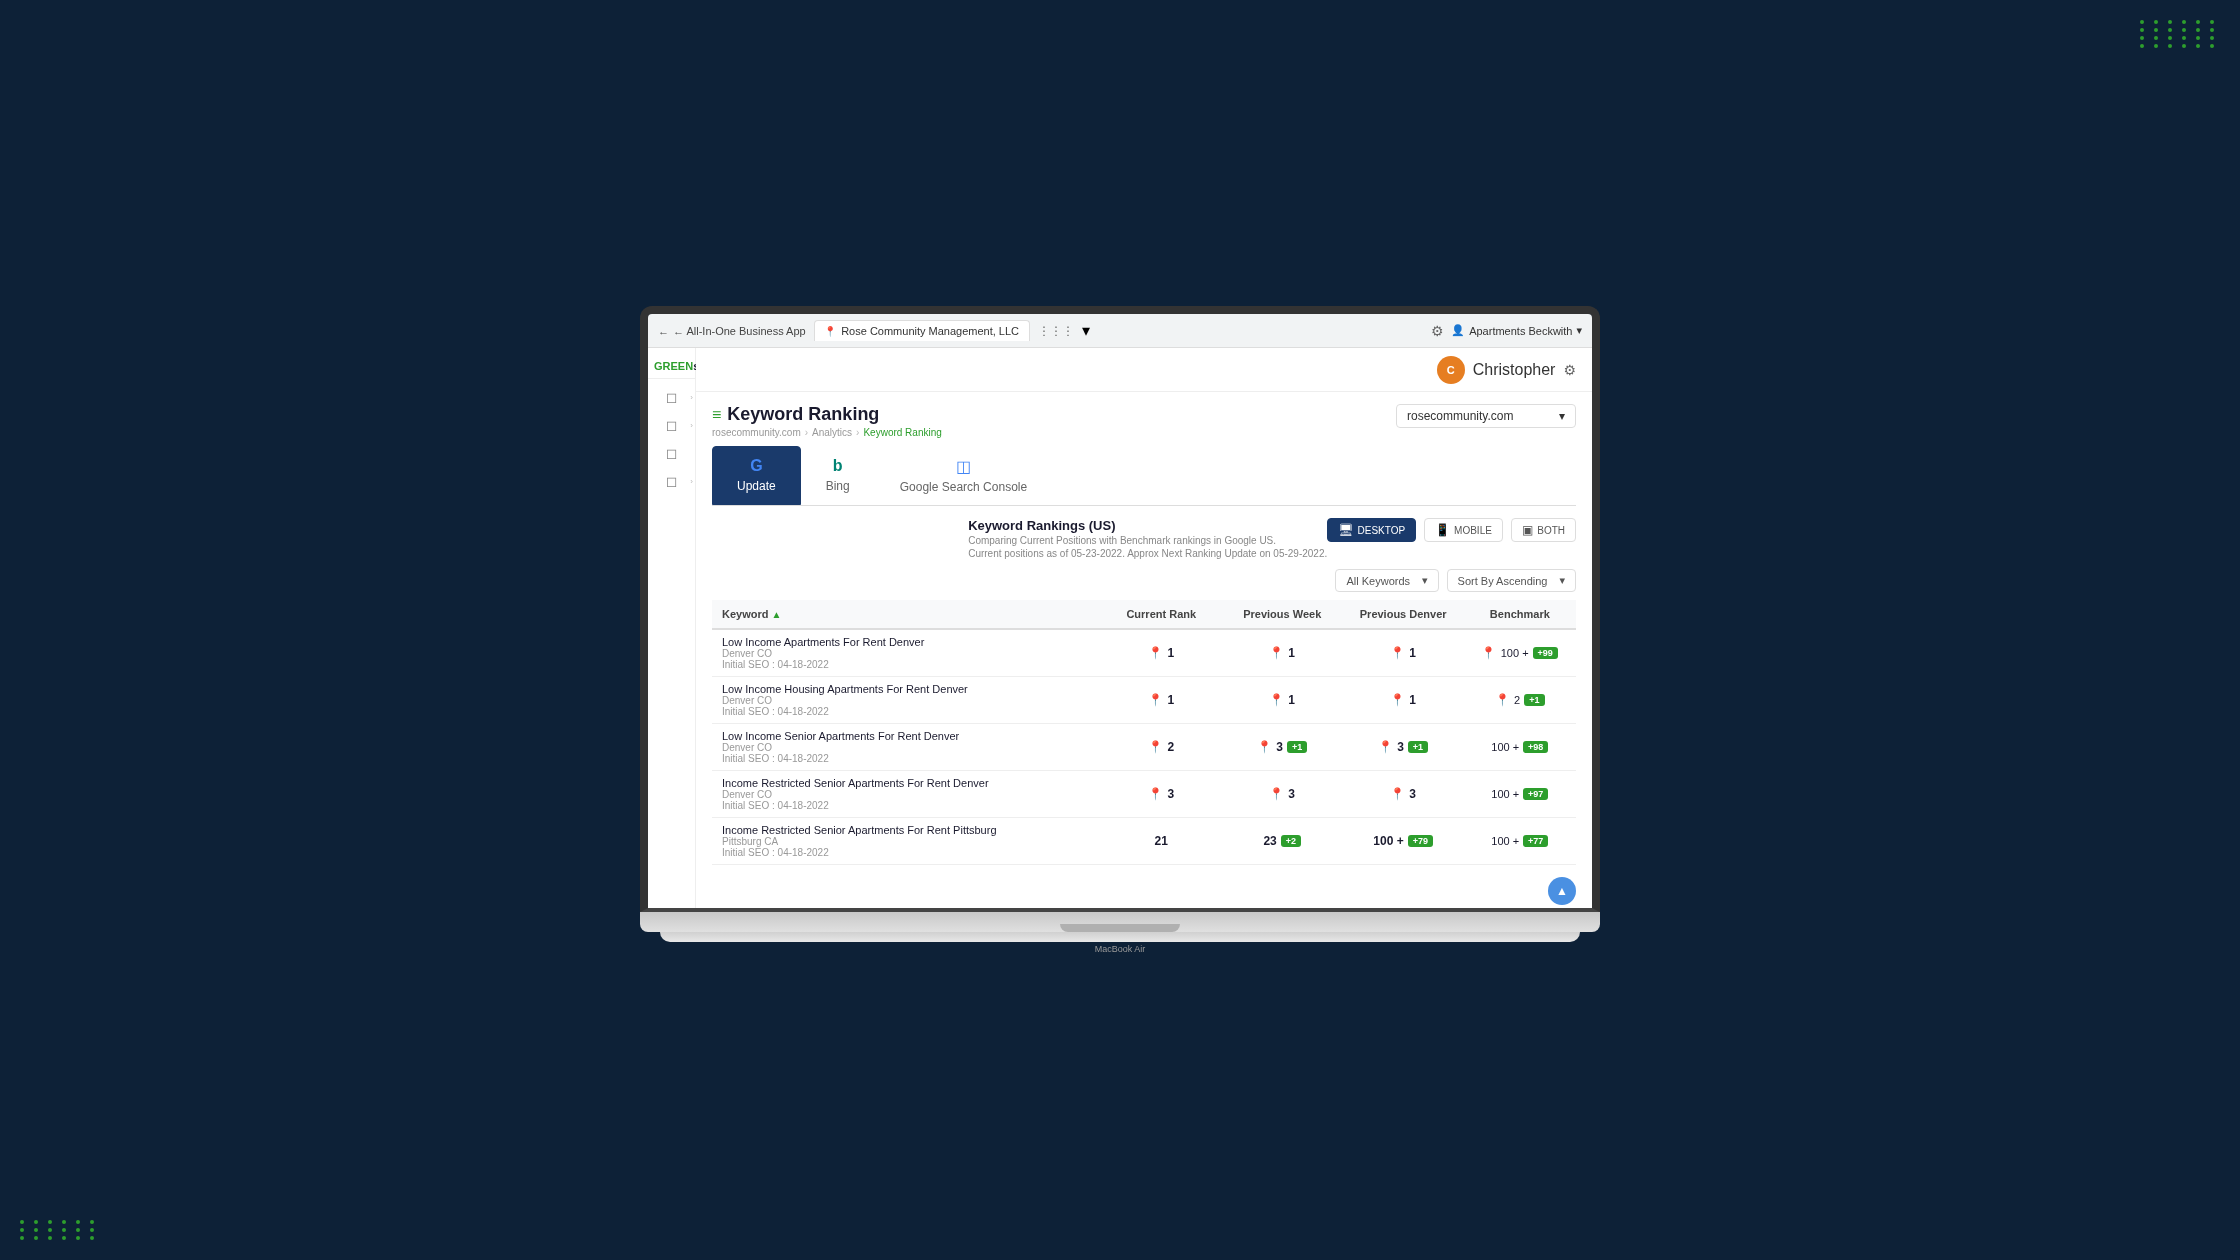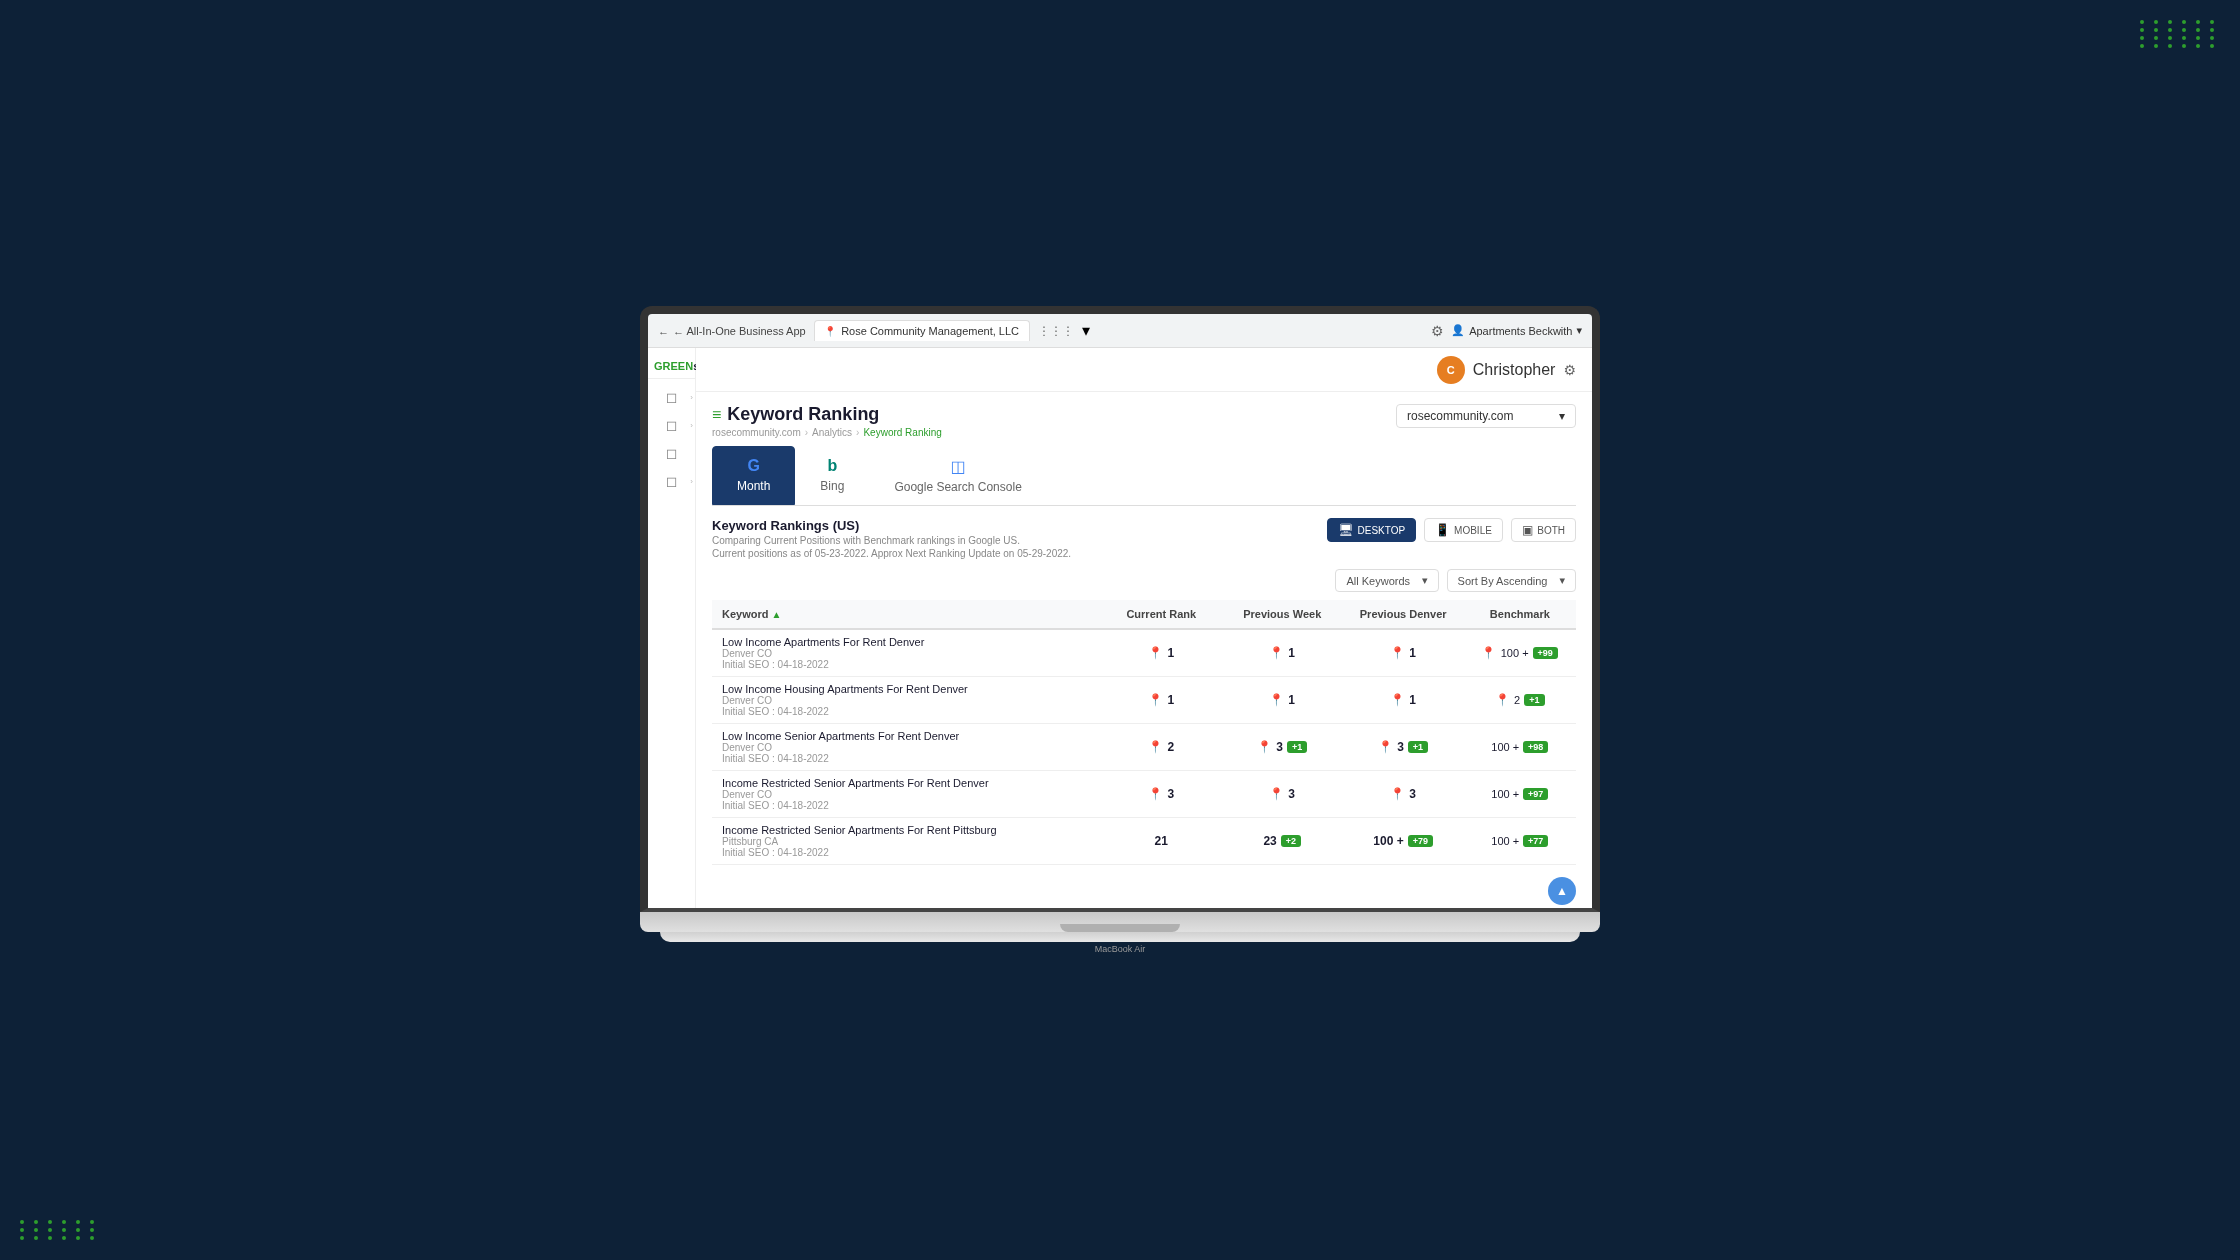--- a/index.html
+++ b/index.html
@@ -189,21 +189,21 @@
     .tab-icon { font-size: 16px; }
 
     
     .table-area {
       margin: 12px 16px;
     }
 
     .table-header-row {
       display: flex;
       align-items: flex-start;
-      justify-content: space-between;
+      justify-content: flex-end;
       margin-bottom: 10px;
     }
 
     .keyword-rankings-title {
       font-size: 13px;
       font-weight: 600;
       color: #1a1a2e;
     }
 
     .keyword-rankings-subtitle {
@@ -584,21 +584,21 @@
           </div>
           <div class="domain-selector">
             <span>rosecommunity.com</span>
             <span>▾</span>
           </div>
         </div>
 
         <div class="tabs">
           <div class="tab active">
             <span class="tab-icon" style="font-family: Arial; font-weight:bold; color:#4285f4;">G</span>
-            <span>Month</span>
+            <span>Update</span>
           </div>
           <div class="tab">
             <span class="tab-icon" style="color:#008373; font-weight:bold;">b</span>
             <span>Bing</span>
           </div>
           <div class="tab">
             <span class="tab-icon" style="color:#4285f4;">◫</span>
             <span>Google Search Console</span>
           </div>
         </div>

